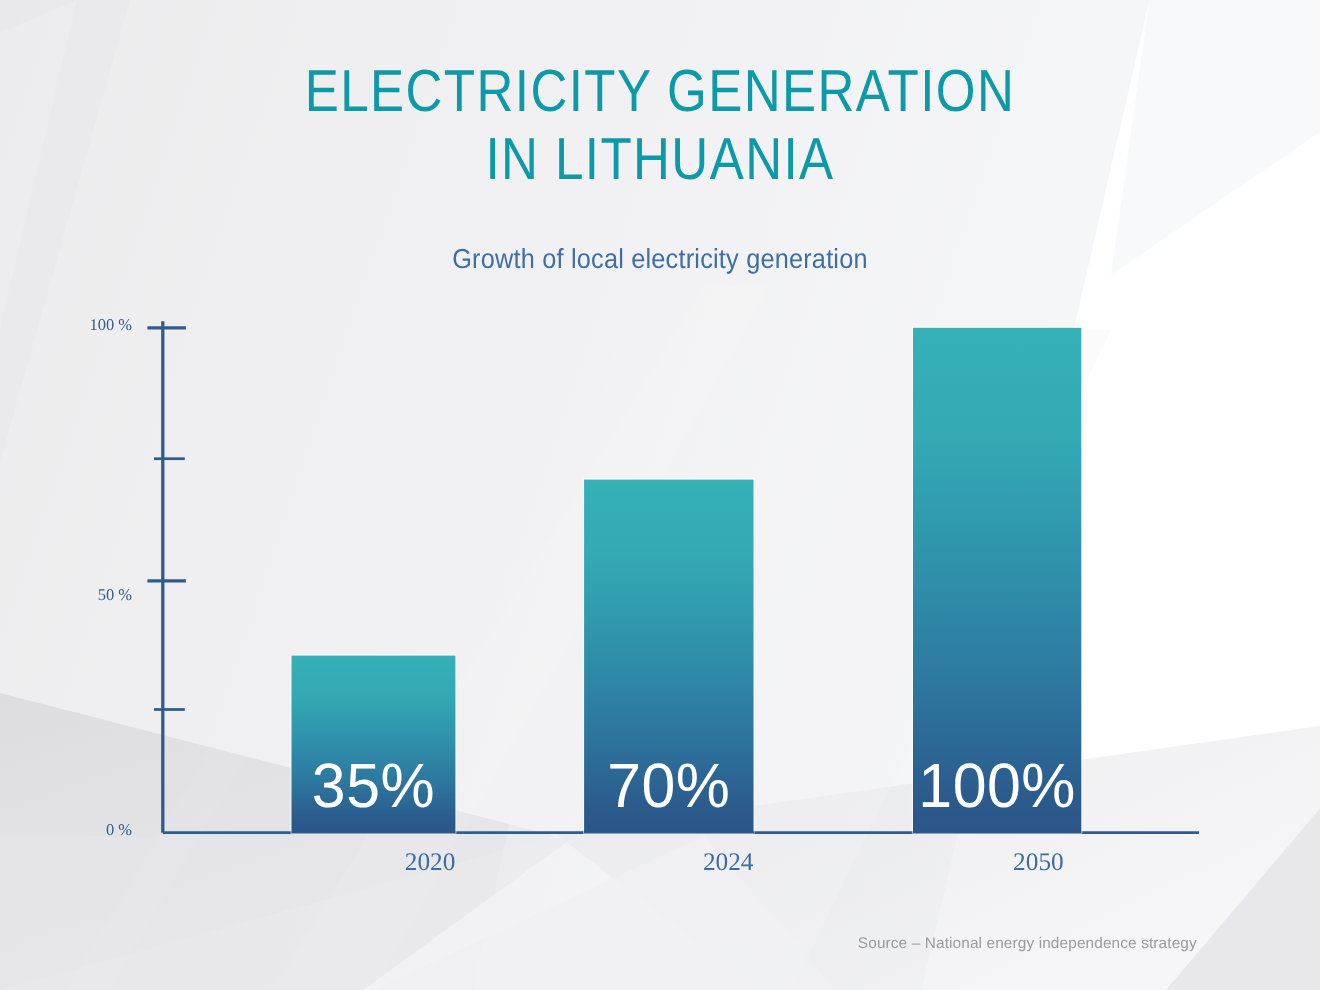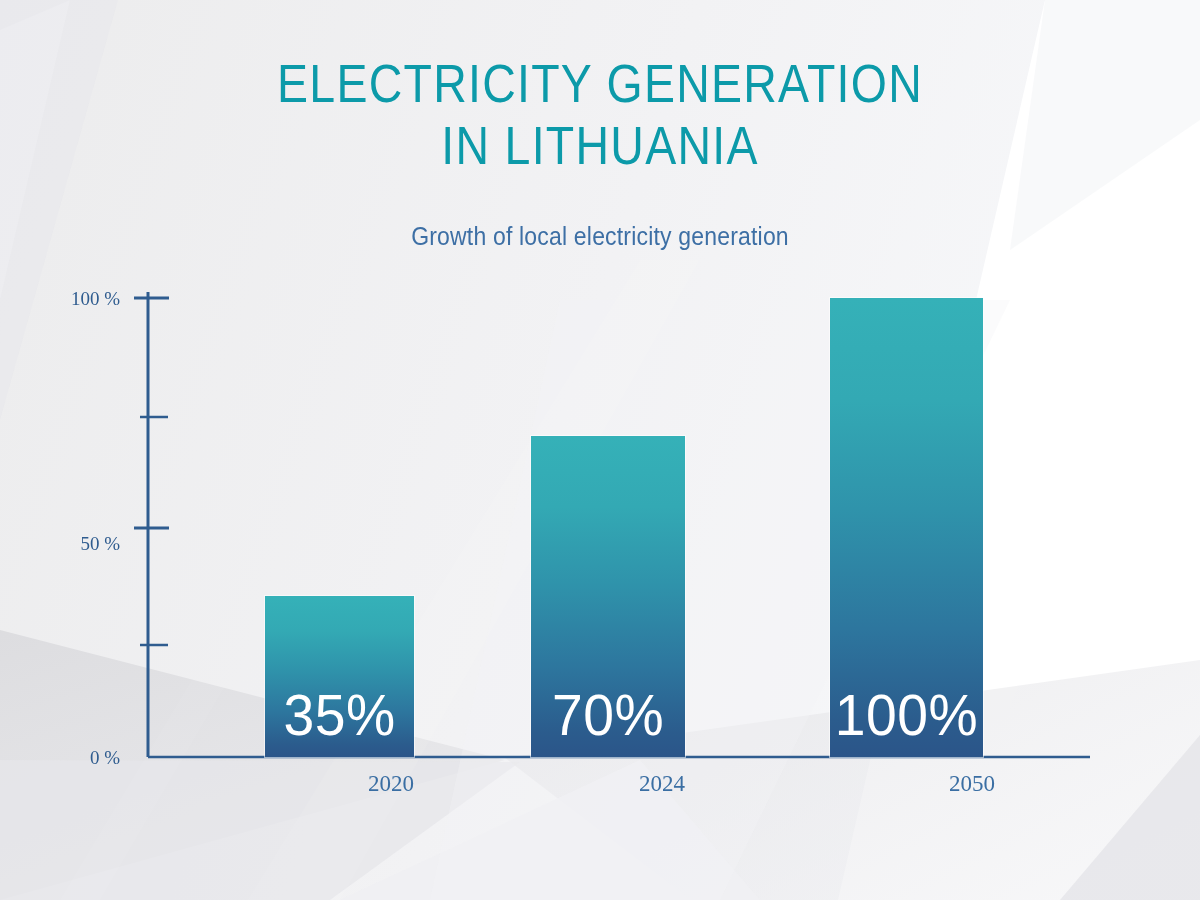--- a/index.html
+++ b/index.html
@@ -74,21 +74,21 @@
     left: 0;
     top: 0;
     width: 1200px;
     height: 900px;
     z-index: 2;
   }
 
   .axis-label {
     position: absolute;
     font-family: "Liberation Serif", serif;
-    font-size: 19px;
+    font-size: 15px;
     color: #2f5c8f;
     text-align: right;
     white-space: nowrap;
   }
 
   .cat-label {
     position: absolute;
     font-family: "Liberation Serif", serif;
     font-size: 23px;
     color: #3a6ea3;
@@ -204,18 +204,19 @@
     <div class="bar" style="left:265px; width:149px; top:596.35px; height:160.65px;"></div>
     <div class="bar" style="left:531px; width:154px; top:435.7px; height:321.3px;"></div>
     <div class="bar" style="left:830px; width:153px; top:298px; height:459px;"></div>
 
     <div class="bar-value" style="left:265px; width:149px; top:682px;">35%</div>
     <div class="bar-value" style="left:531px; width:154px; top:682px;">70%</div>
     <div class="bar-value" style="left:826px; width:161px; top:682px;">100%</div>
 
     <div class="cat-label" style="left:265px; width:149px; top:771px;">2020</div>
     <div class="cat-label" style="left:531px; width:154px; top:771px;">2024</div>
-    <div class="cat-label" style="left:842px; width:153px; top:771px;">2050</div>
+    <div class="cat-label" style="left:814px; width:153px; top:771px;">2050</div>
 
   </div>
 
+  <div class="source-note">Source – National energy independence strategy</div>
 
 </div>
 
 </body></html>

